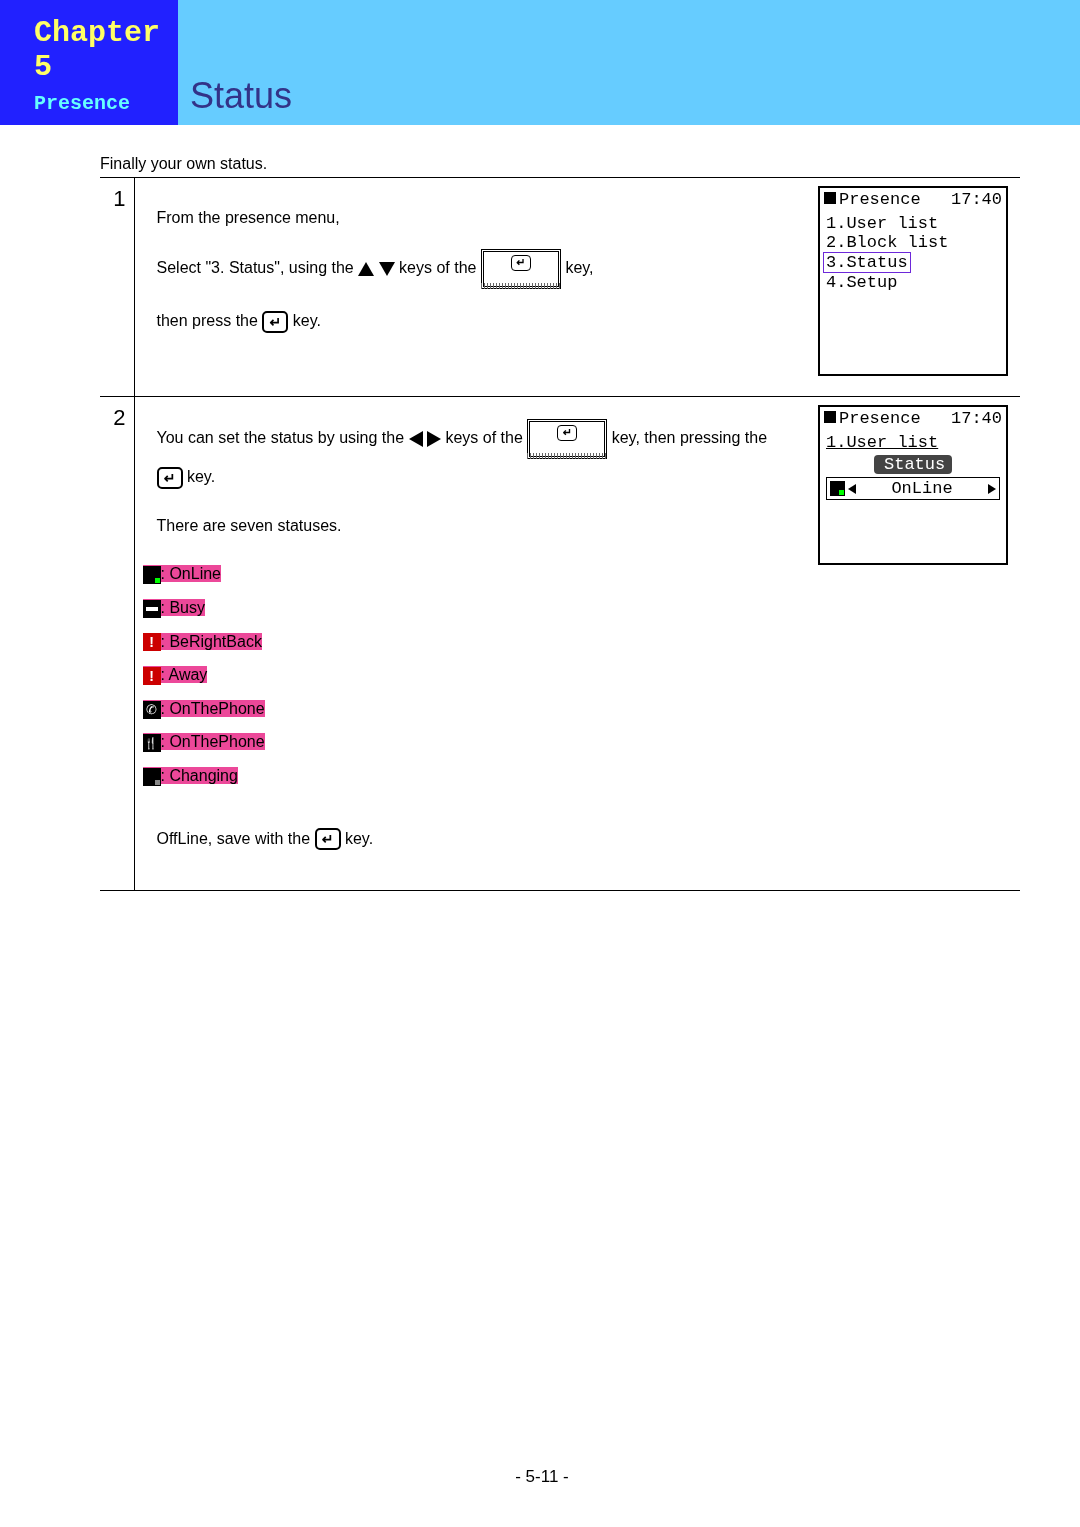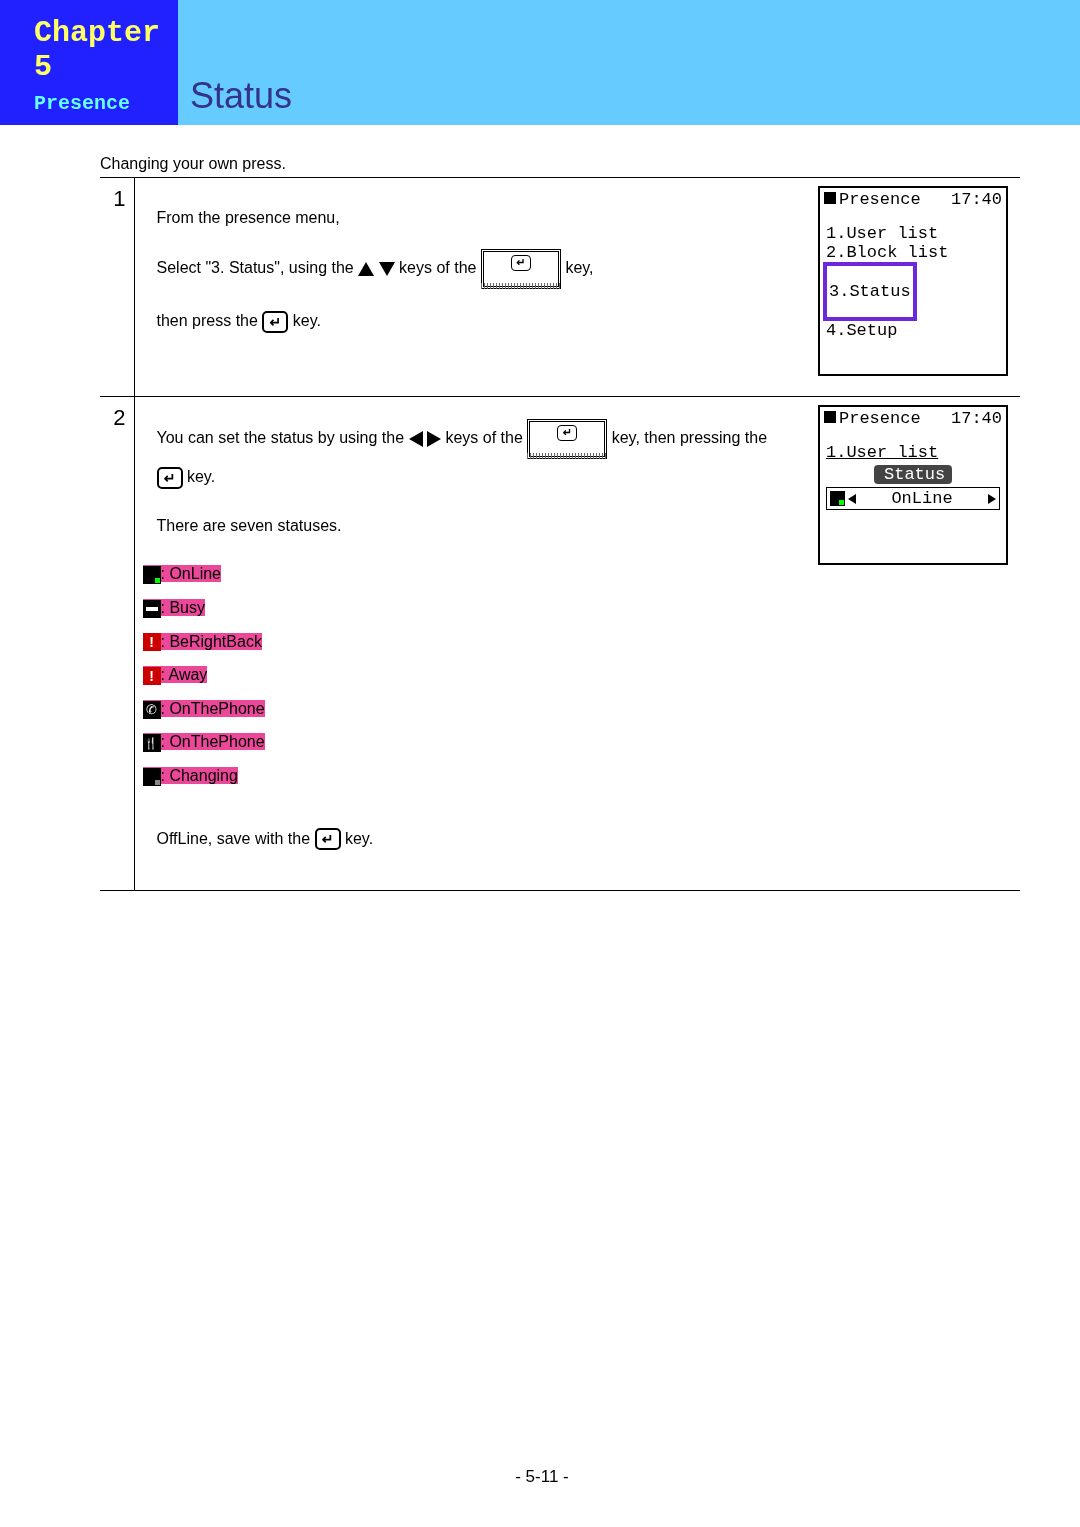--- a/index.html
+++ b/index.html
@@ -142,22 +142,22 @@
     font-size: 17px;
     width: 190px;
     min-height: 190px;
   }
   .lcd-hdr {
     display:flex; justify-content:space-between;
     padding: 2px 4px;
     border-bottom: 1px solid rgba(0,0,0,0);
   }
   .lcd-sq { display:inline-block; width:12px; height:12px; background:#000; margin-right:3px;}
-  .lcd-body { padding: 2px 6px; margin-top: 10px; }
-  .lcd-sel { border:4px solid #6d28d9; display:inline-block; padding:16px 2px; margin-left:-3px;}
+  .lcd-body { padding: 2px 6px; }
+  .lcd-sel { border:1px solid #6d28d9; display:inline-block; padding:0 2px; margin-left:-3px;}
   .lcd-ul { text-decoration: underline; }
   .lcd-btn { background:#444; color:#fff; text-align:center; border-radius:4px; padding:0 10px; display:block; margin:3px auto 3px auto; width:78px;}
   .lcd-field { border:1px solid #000; display:flex; align-items:center; justify-content:space-between; padding:1px 3px; margin-top:2px;}
   .arrow-small-l, .arrow-small-r { width:0; height:0; }
   .arrow-small-l { border-top:5px solid transparent; border-bottom:5px solid transparent; border-right:8px solid #000;}
   .arrow-small-r { border-top:5px solid transparent; border-bottom:5px solid transparent; border-left:8px solid #000;}
   .page-num {
     position:absolute; bottom:40px; left:4px; right:0;
     text-align:center; font-size:17px;
   }
@@ -169,21 +169,21 @@
   <div class="blue-box">
     <div class="chapter">Chapter 5</div>
     <div class="presence-hdr">Presence</div>
   </div>
   <div class="cyan-bar">
     <div class="status-title">Status</div>
   </div>
 </div>
 
 <div class="content">
-  <div class="sub-caption">Changing your own press.</div>
+  <div class="sub-caption">Finally your own status.</div>
 
   <table class="step-table">
 
     <tbody>
         <tr>
       <td class="num-cell">1</td>
       <td class="body-cell">
         <p>From the presence menu,</p>
         <p>
           <span>Select "3. Status", using the </span>

